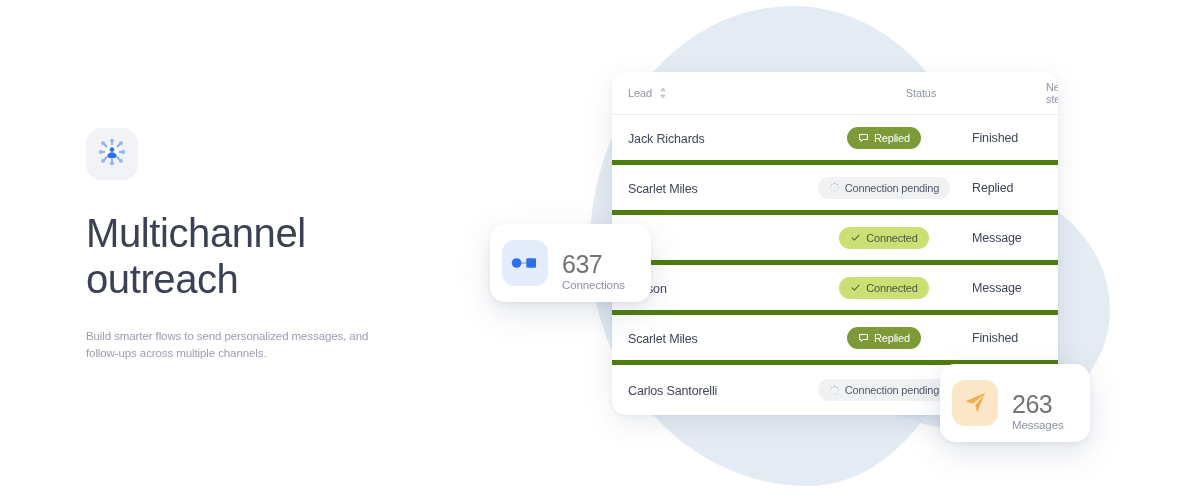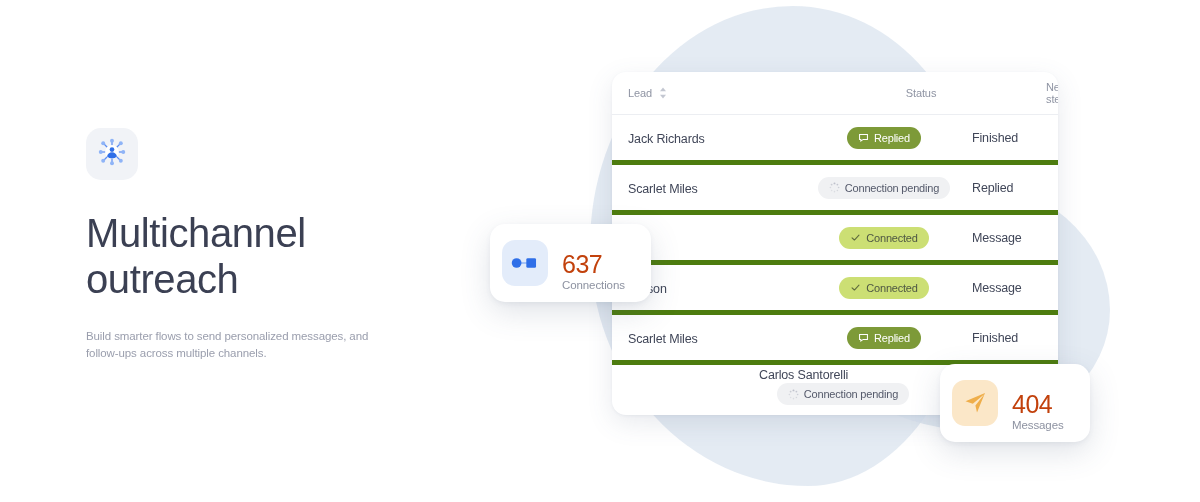--- a/index.html
+++ b/index.html
@@ -91,21 +91,21 @@
     overflow: hidden;
   }
 
   .t-row {
     display: flex;
     align-items: center;
     height: 50px;
     padding: 0 0 0 16px;
     border-bottom: 5px solid #4d7c0f;
   }
-  .t-row:last-child { border-bottom: none; flex-direction: column; }
+  .t-row:last-child { border-bottom: none; }
 
   .t-head {
     height: 43px;
     border-bottom: 1px solid #eceef2;
     gap: 37px;
   }
 
   .col-lead   { width: 168px; flex: none; }
   .col-status { width: 176px; flex: none; display: flex; align-items: flex-start; justify-content: center; }
   .col-next   { flex: 1; display: flex; align-items: center; }
@@ -163,21 +163,21 @@
     align-items: center;
     justify-content: center;
     flex: none;
   }
   .ico-blue   { background: #e3ecfa; }
   .ico-orange { background: #fbe7c8; }
 
   .stat-num {
     font-size: 25px;
     line-height: 27px;
-    color: #c2410c;
+    color: #737373;
     font-weight: 400;
     letter-spacing: -0.5px;
     margin-top: 16px;
   }
   .stat-lbl {
     font-size: 11.5px;
     color: #8d92a1;
     letter-spacing: -0.1px;
     margin-top: 1px;
   }
@@ -386,17 +386,17 @@
     </div>
   </div>
 
   <div class="stat-card card-messages">
     <div class="stat-ico ico-orange">
       <svg width="26" height="26" viewBox="0 0 26 26">
         <path d="M23 3 3.5 11.2l7.3 2.6L22.3 4.2 13.4 15.6l1.6 7z" fill="#efae4a"></path>
       </svg>
     </div>
     <div>
-      <div class="stat-num">404</div>
+      <div class="stat-num">263</div>
       <div class="stat-lbl">Messages</div>
     </div>
   </div>
 </div>
 
 </body></html>

